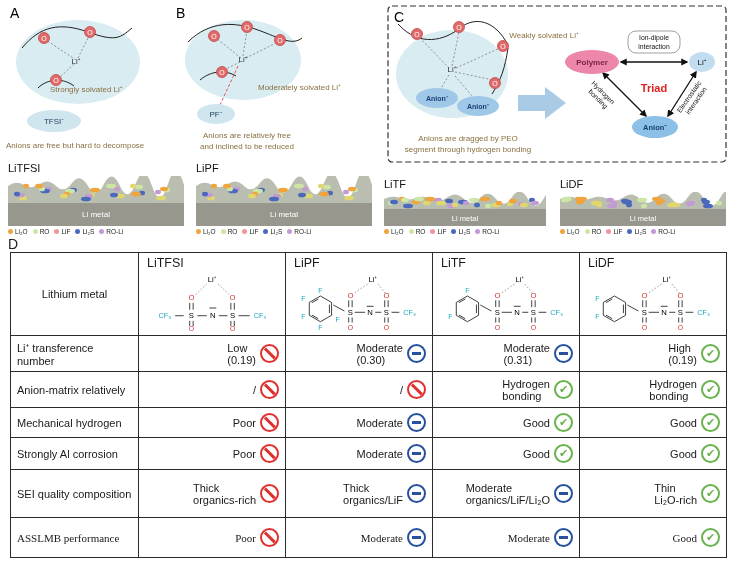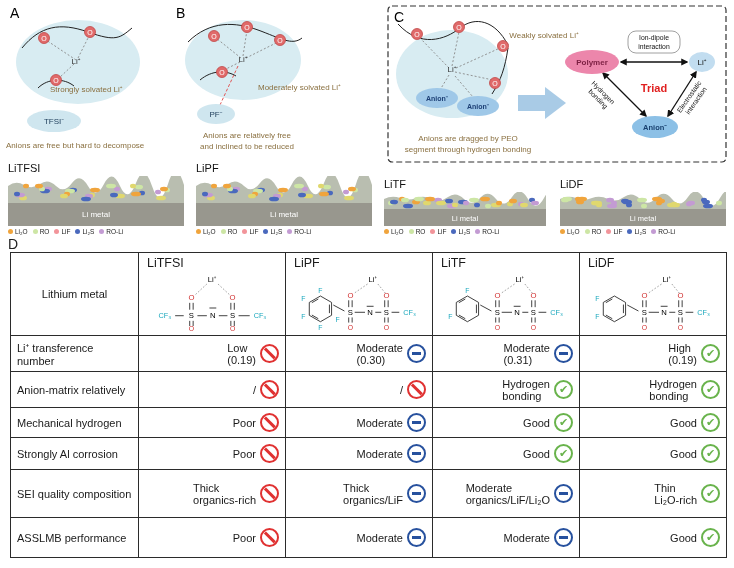--- a/index.html
+++ b/index.html
@@ -738,21 +738,21 @@
             </div>
           </td>
           <td>
             <div class="cellflex">
               <span class="celltext">Thin
 Li₂O-rich</span>
               <span class="cell-icon icon-check"></span>
             </div>
           </td>
         </tr>
-        <tr style="height: 40px;">
+        <tr style="height: 40px; font-family: Liberation Serif, serif;">
           <td class="rowlabel">ASSLMB performance</td>
           <td>
             <div class="cellflex">
               <span class="celltext">Poor</span>
               <span class="cell-icon icon-no"></span>
             </div>
           </td>
           <td>
             <div class="cellflex">
               <span class="celltext">Moderate</span>

